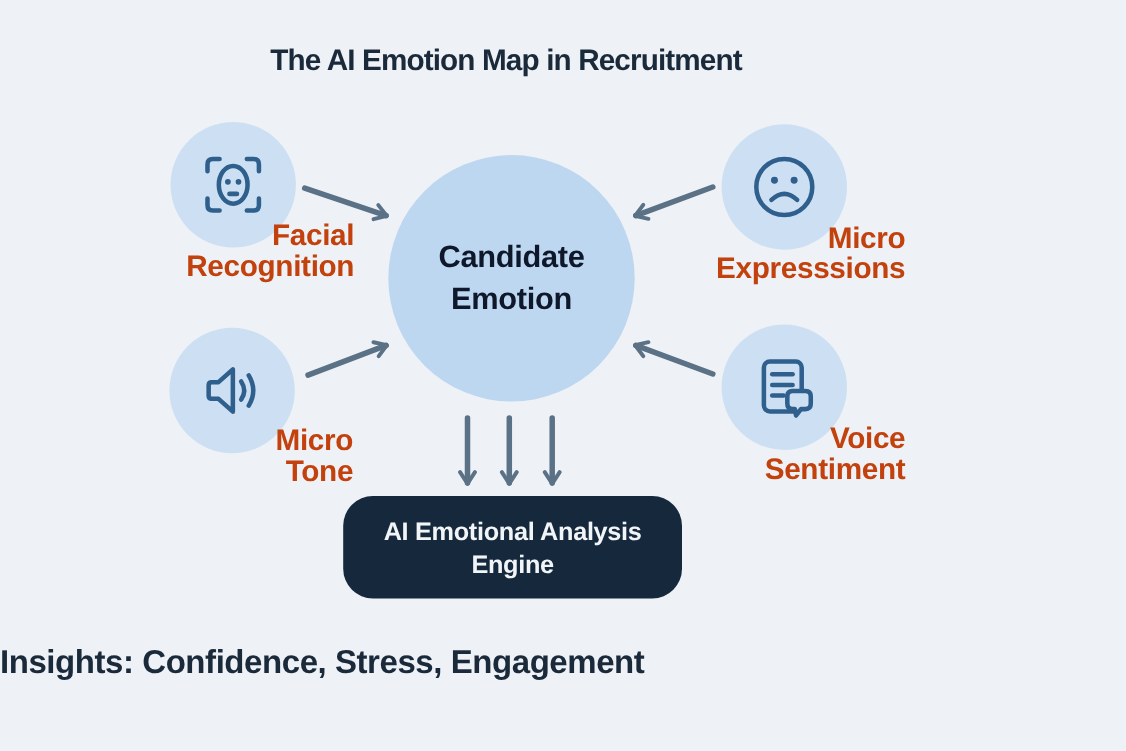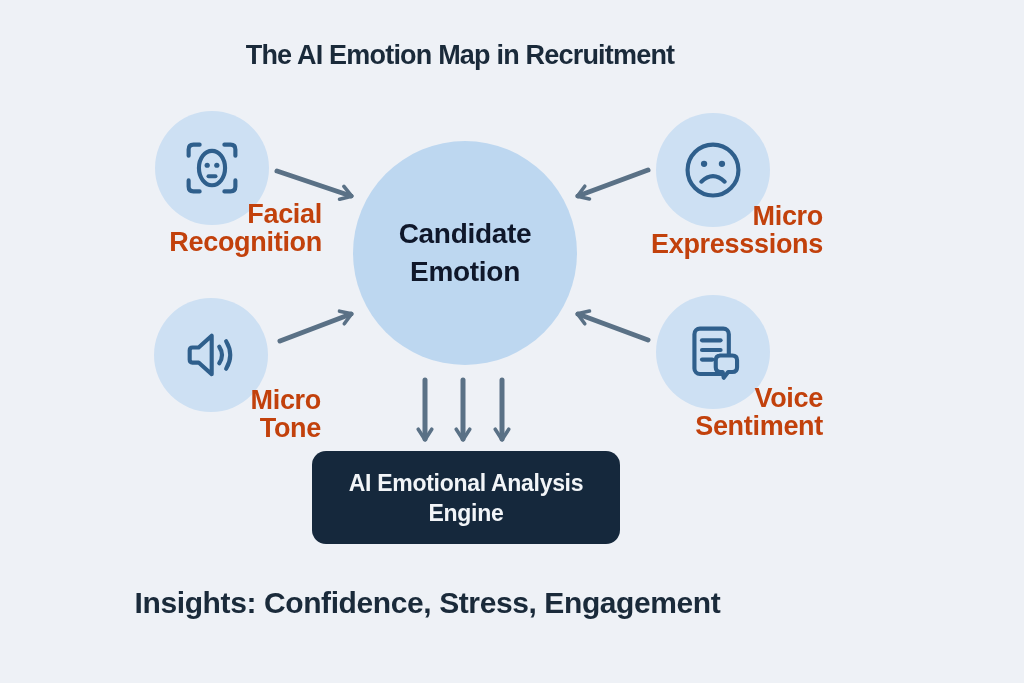--- a/index.html
+++ b/index.html
@@ -27,30 +27,30 @@
   .center-node{
     position:absolute;left:353px;top:141px;width:224px;height:224px;border-radius:50%;
     background:#bdd7f0;display:flex;align-items:center;justify-content:center;
   }
   .clabel{
     text-align:center;white-space:pre-line;font-size:28px;font-weight:700;
     line-height:38px;color:#0f172a;letter-spacing:-0.3px;
   }
 
   .engine{
-    position:absolute;left:312px;top:451px;width:308px;height:93px;border-radius:14px;
+    position:absolute;left:312px;top:451px;width:308px;height:93px;border-radius:27px;
     background:#15283c;display:flex;align-items:center;justify-content:center;
   }
   .elabel{
     text-align:center;white-space:pre-line;font-size:23px;font-weight:700;
     line-height:30px;color:#f2f5f8;letter-spacing:-0.3px;
   }
 
   .insights{
-    position:absolute;top:586px;left:0;width:855px;text-align:center;
+    position:absolute;top:586px;left:0;width:855px;
     font-size:30px;font-weight:800;letter-spacing:-0.4px;color:#1a2a3a;
   }
 
   
   .c-facial{left:155px;top:111px;}  .l-facial{left:102px;top:200px;}
   .c-micro{left:656px;top:113px;}   .l-micro{left:603px;top:202px;}
   .c-voice{left:154px;top:298px;}   .l-voice{left:101px;top:386px;}
   .c-word{left:656px;top:295px;}    .l-word{left:603px;top:384px;}
 
   .icon{stroke:#2f5f8c;fill:none;stroke-width:3;stroke-linecap:round;stroke-linejoin:round;}

